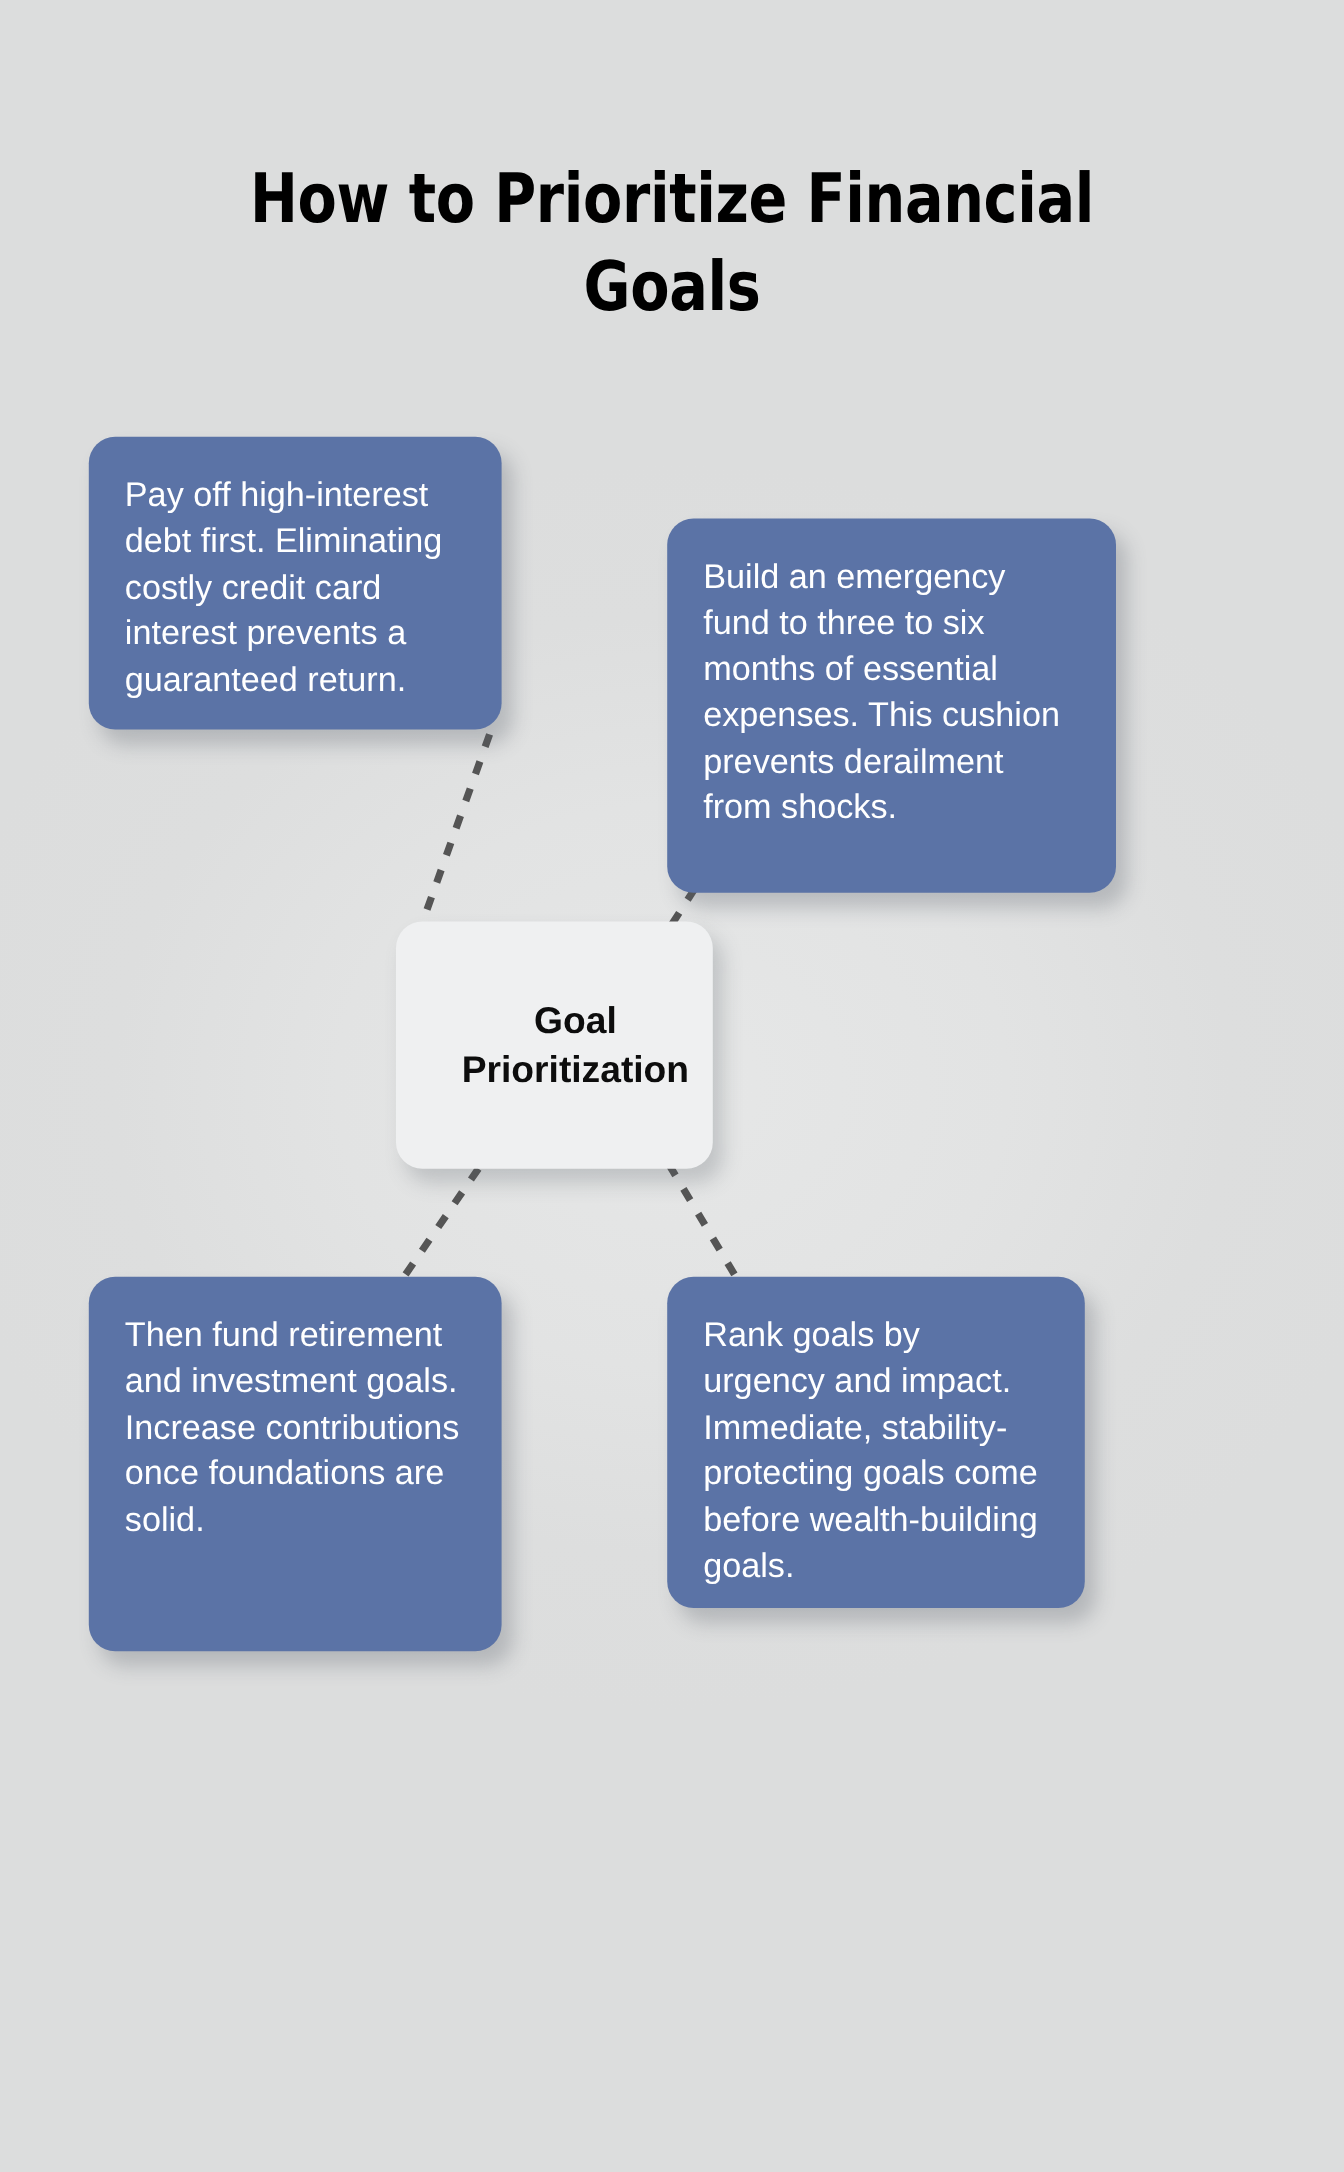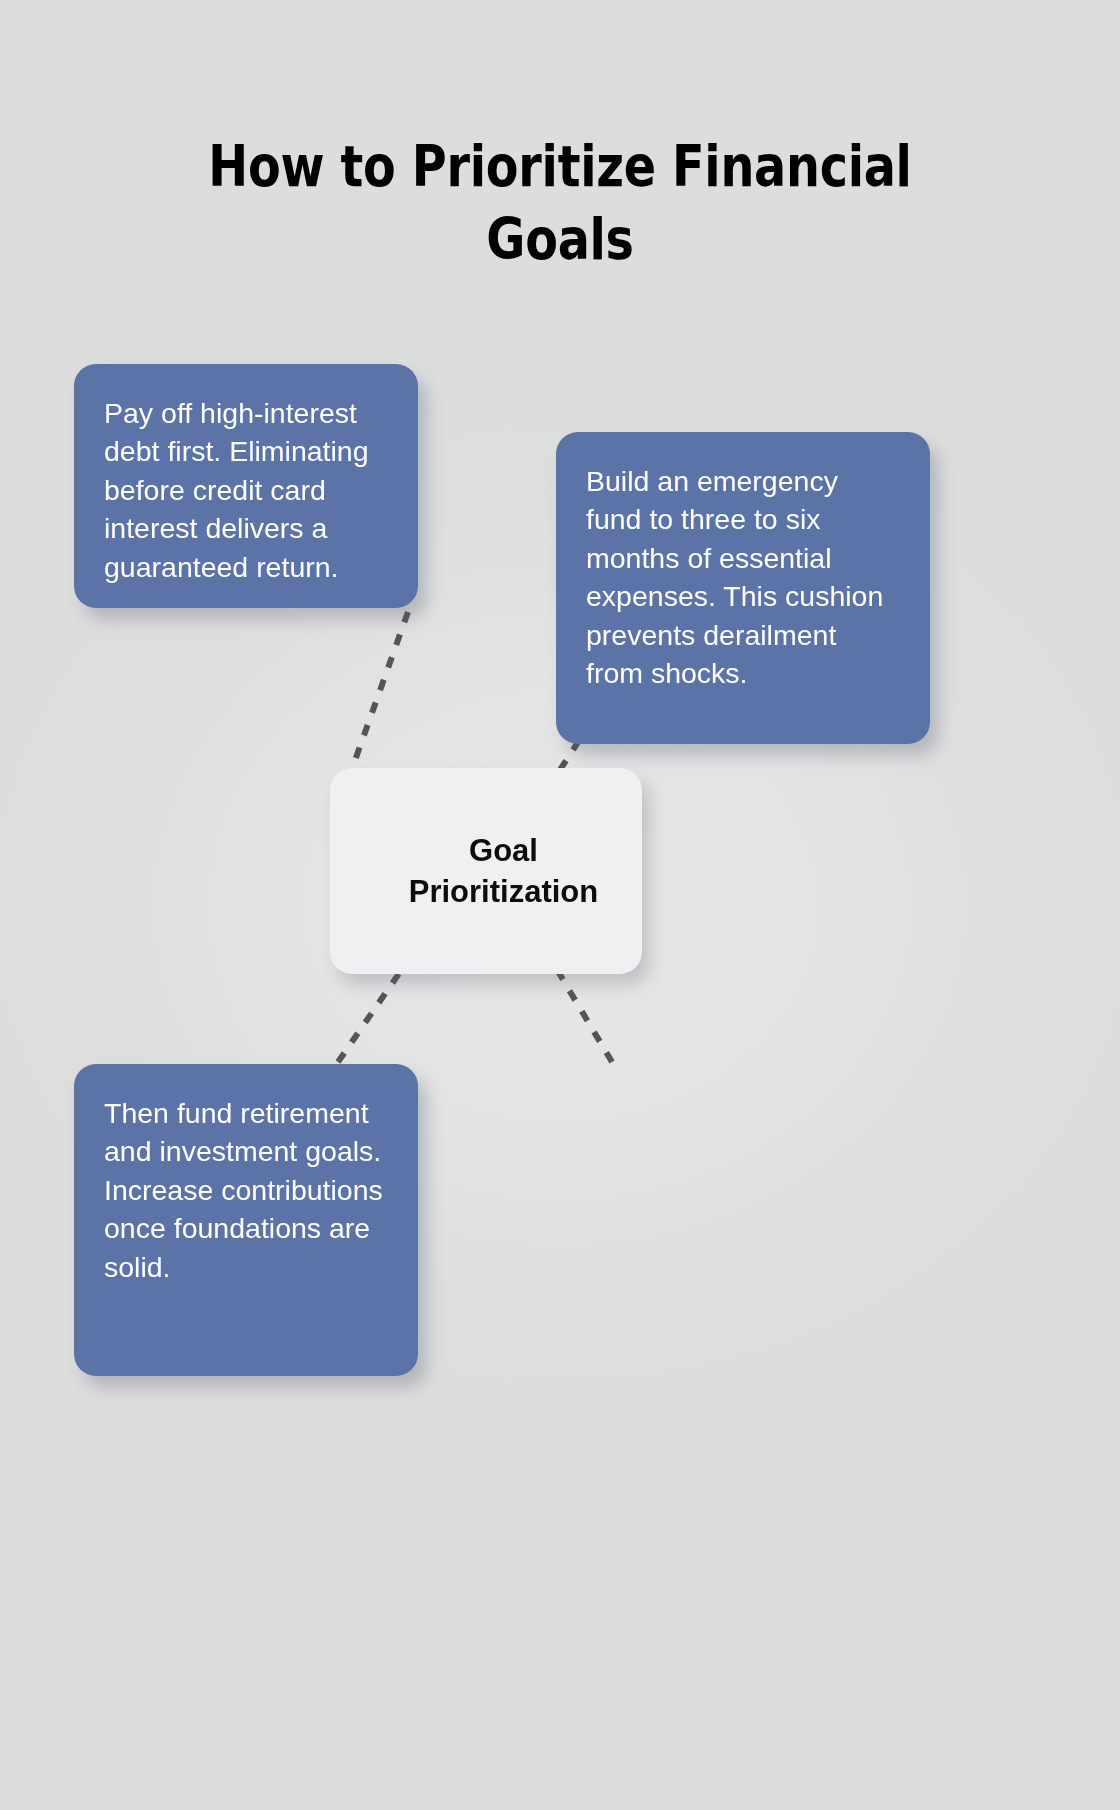--- a/index.html
+++ b/index.html
@@ -65,21 +65,21 @@
   }
   #card-tl { left: 74px;  top: 364px;  width: 344px; height: 244px; }
   #card-tr { left: 556px; top: 384px;  width: 374px; height: 312px; margin-top: 48px; }
   #card-bl { left: 74px;  top: 1064px; width: 344px; height: 312px; }
   #card-br { left: 556px; top: 1064px; width: 348px; height: 276px; }
 
   #card-center {
     position: absolute;
     left: 330px;
     top: 768px;
-    width: 312px;
+    width: 264px;
     height: 206px;
     box-sizing: border-box;
     border-radius: 22px;
     background: #eff0f1;
     box-shadow: 8px 11px 16px rgba(90,95,105,0.26);
     display: flex;
     align-items: center;
     justify-content: center;
     text-align: center;
     padding-left: 35px;
@@ -133,31 +133,34 @@
   <svg id="connectors" viewBox="0 0 1120 1810" width="1120" height="1810" aria-hidden="true">
     <g stroke="#555555" stroke-width="6" stroke-dasharray="11 13" stroke-linecap="butt" fill="none">
       <line x1="408" y1="612" x2="348" y2="780"></line>
       <line x1="618" y1="680" x2="560" y2="770"></line>
       <line x1="338" y1="1062" x2="400" y2="972"></line>
       <line x1="612" y1="1062" x2="556" y2="968"></line>
     </g>
   </svg>
 
   <div class="card" id="card-tl">
-    <span>Pay off high-interest debt first. Eliminating before credit card interest delivers a guaranteed return.</span>
+    <span>Pay off high-interest debt first. Eliminating costly credit card interest prevents a guaranteed return.</span>
   </div>
 
   <div class="card" id="card-tr">
     <span>Build an emergency fund to three to six months of essential expenses. This cushion prevents derailment from shocks.</span>
   </div>
 
   <div id="card-center">
     <div class="center-text">Goal
 Prioritization</div>
   </div>
 
   <div class="card" id="card-bl">
     <span>Then fund retirement and investment goals. Increase contributions once foundations are solid.</span>
   </div>
 
+  <div class="card" id="card-br">
+    <span>Rank goals by urgency and impact. Immediate, stability-protecting goals come before wealth-building goals.</span>
+  </div>
 
 
 </div>
 
 </body></html>

